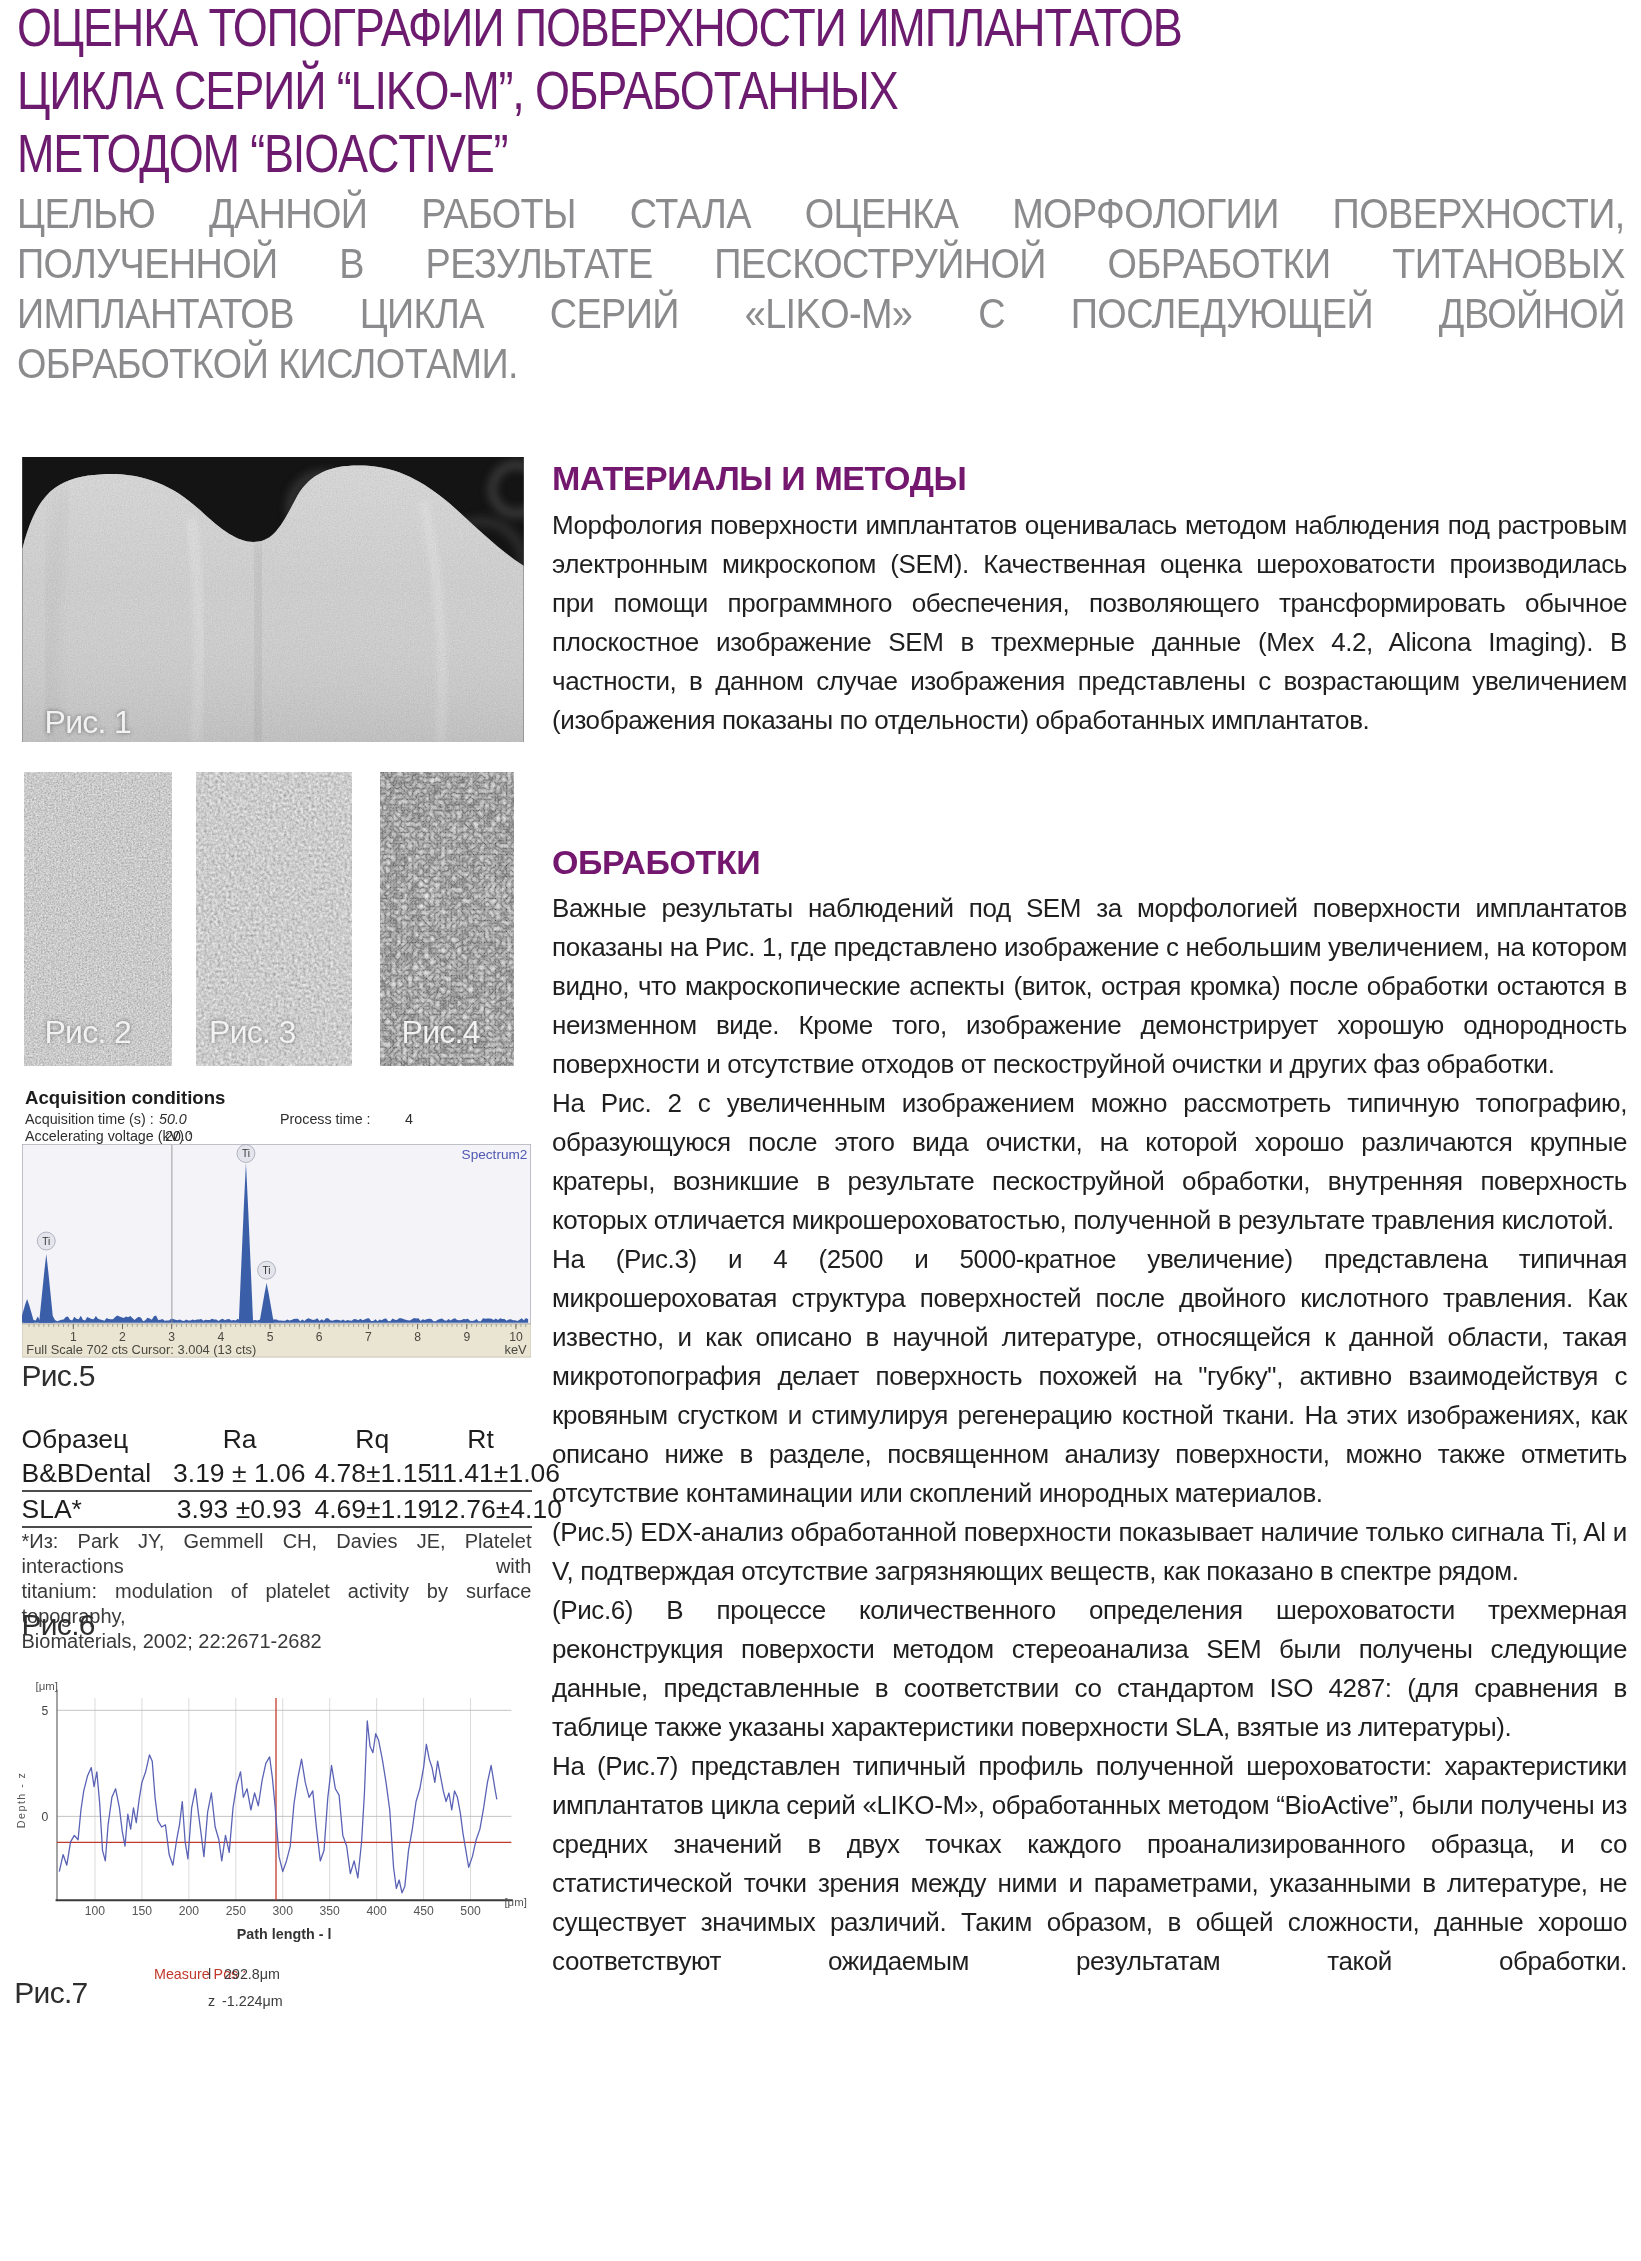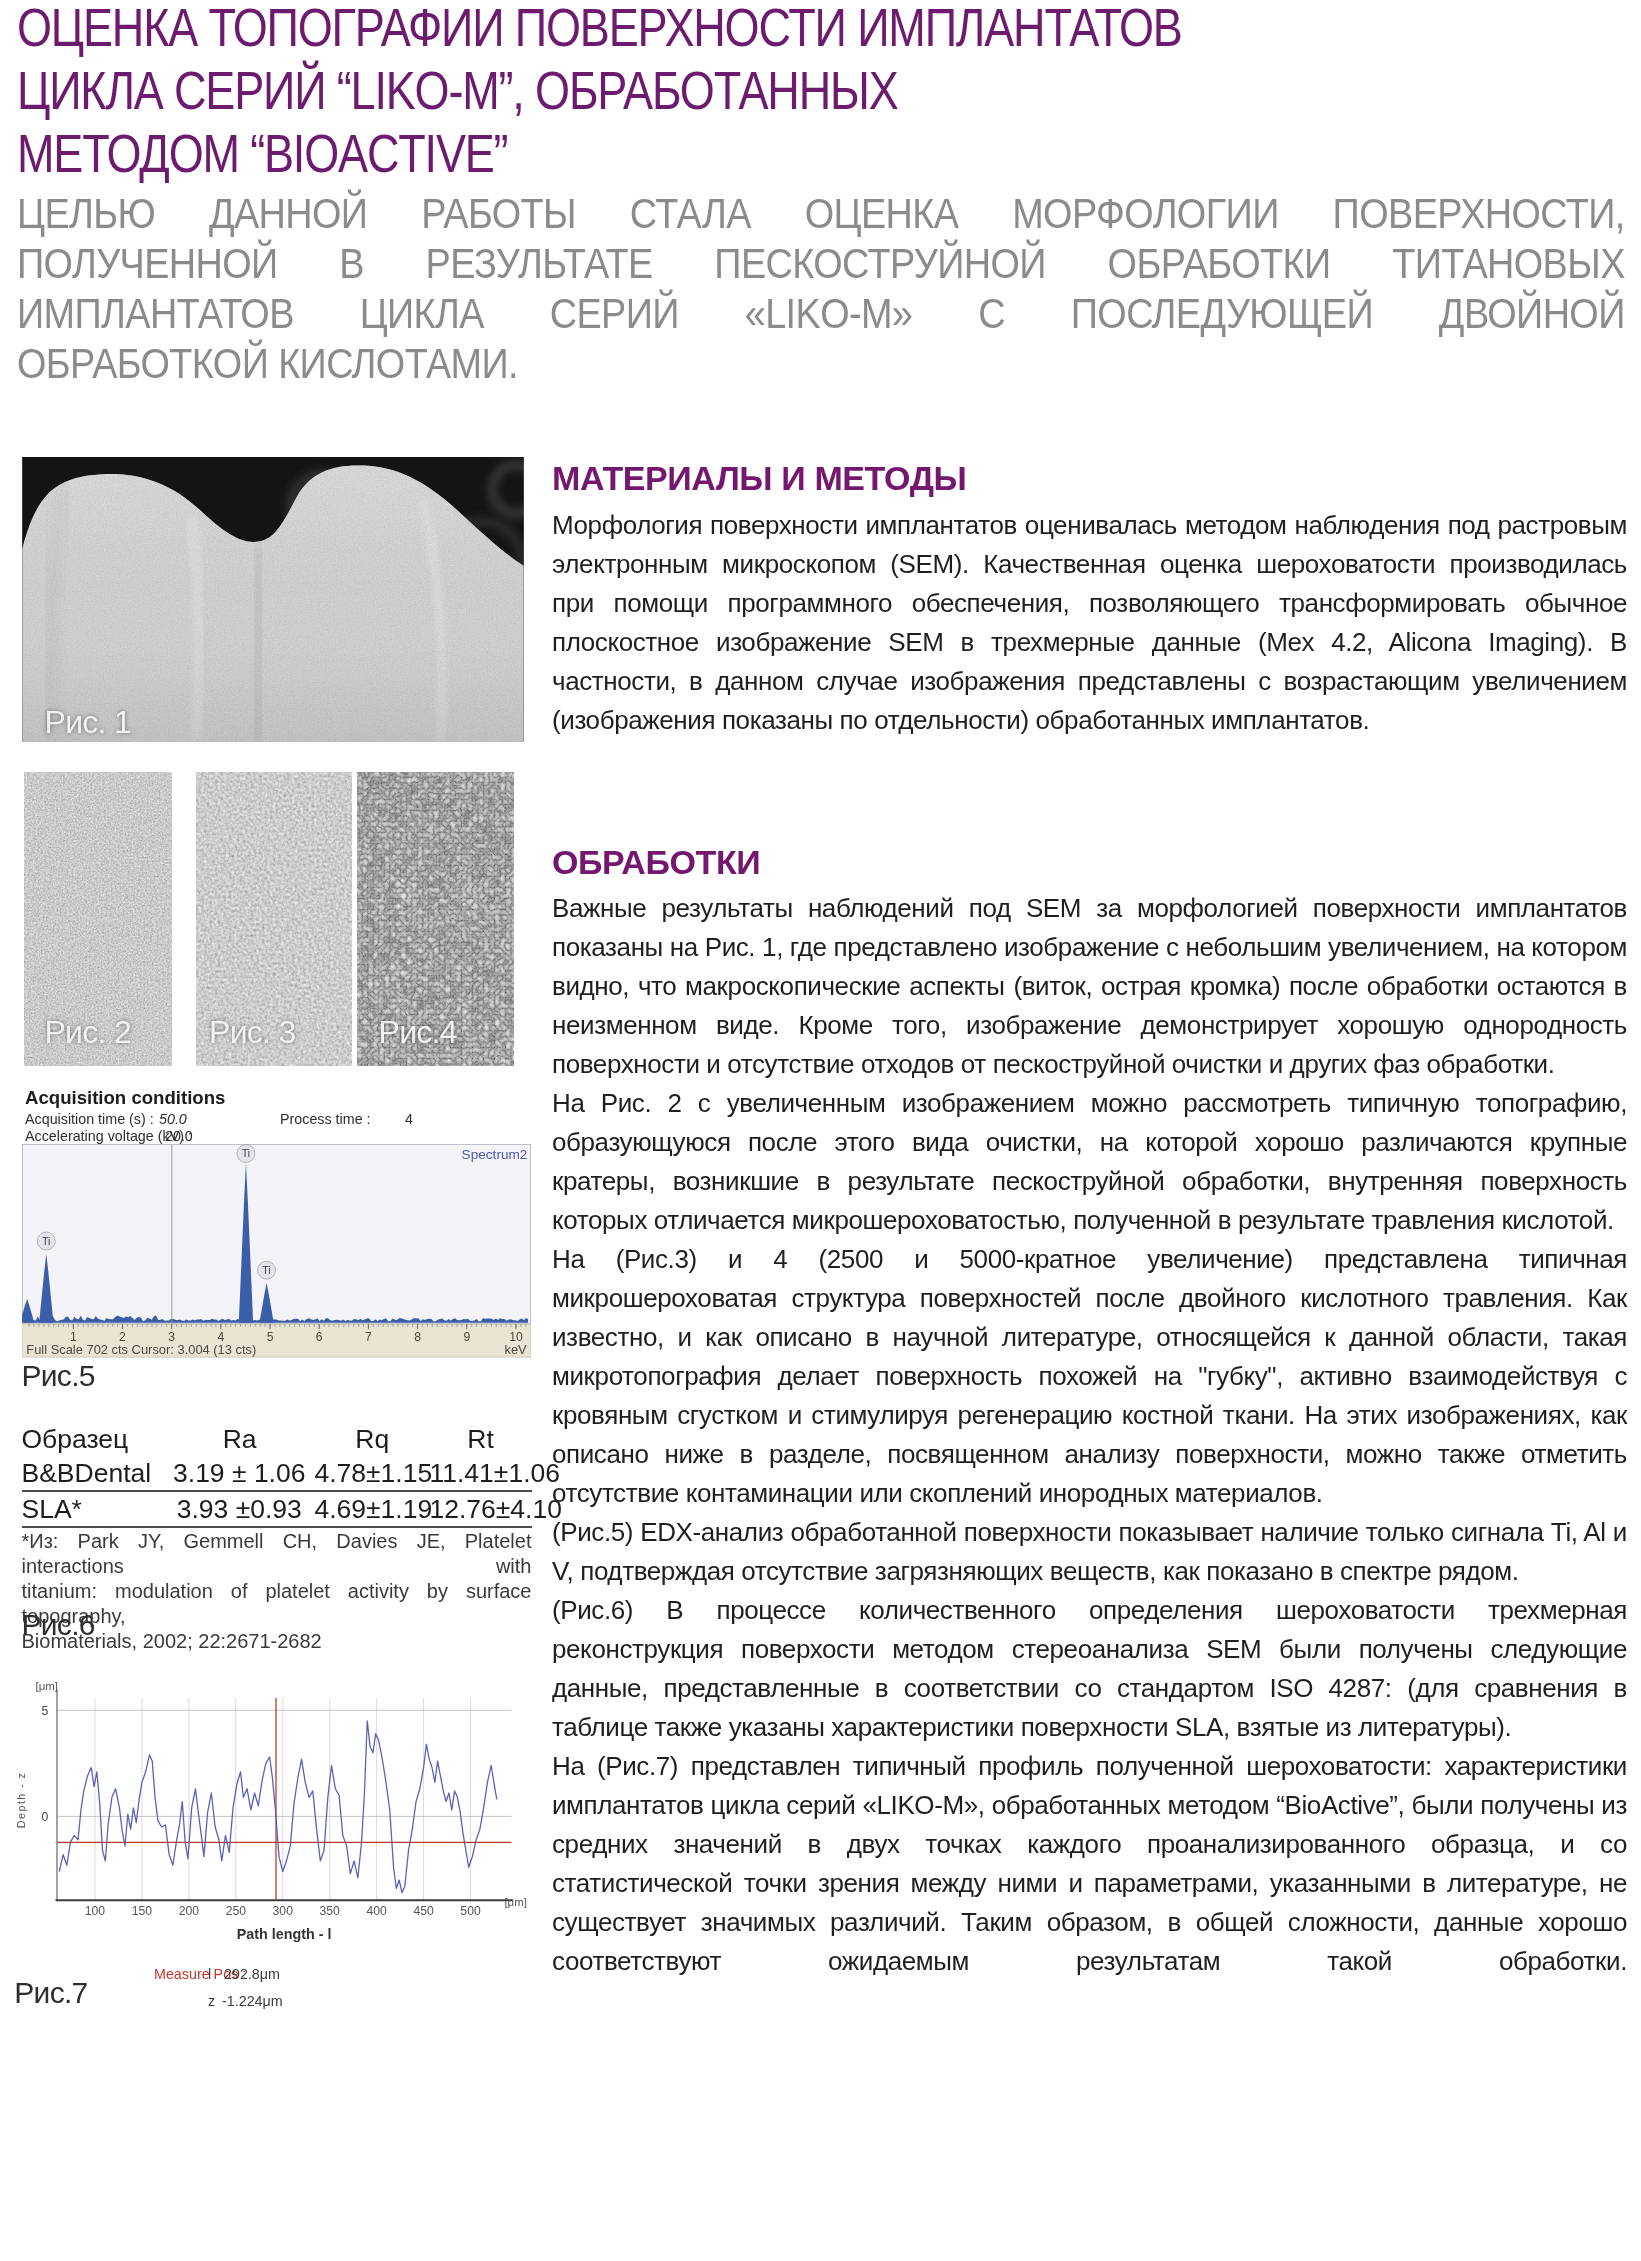--- a/index.html
+++ b/index.html
@@ -139,21 +139,21 @@
             <feFuncA type="linear" slope="0" intercept="1"></feFuncA>
           </feComponentTransfer>
       </filter>
     </defs>
     <rect width="218" height="410" fill="#898989"></rect>
     <rect width="218" height="410" filter="url(#tex3)"></rect>
   </svg>
   <div class="fig-label-overlay" style="left:13px;top:242px;">Рис. 3</div>
 </div>
 
-<div class="abs fig-wrap" style="left:357px;top:772px;width:157px;height:294px;">
+<div class="abs fig-wrap" style="left:380px;top:772px;width:134px;height:294px;">
   <svg width="157" height="294" viewBox="0 0 219 410">
     <defs>
       <filter id="tex4" x="0" y="0" width="100%" height="100%">
         <feTurbulence type="turbulence" baseFrequency="0.13" numOctaves="3" seed="31"></feTurbulence>
         <feColorMatrix type="saturate" values="0"></feColorMatrix>
         <feComponentTransfer>
             <feFuncR type="linear" slope="1.0" intercept="0.08"></feFuncR>
             <feFuncG type="linear" slope="1.0" intercept="0.08"></feFuncG>
             <feFuncB type="linear" slope="1.0" intercept="0.08"></feFuncB>
             <feFuncA type="linear" slope="0" intercept="1"></feFuncA>

